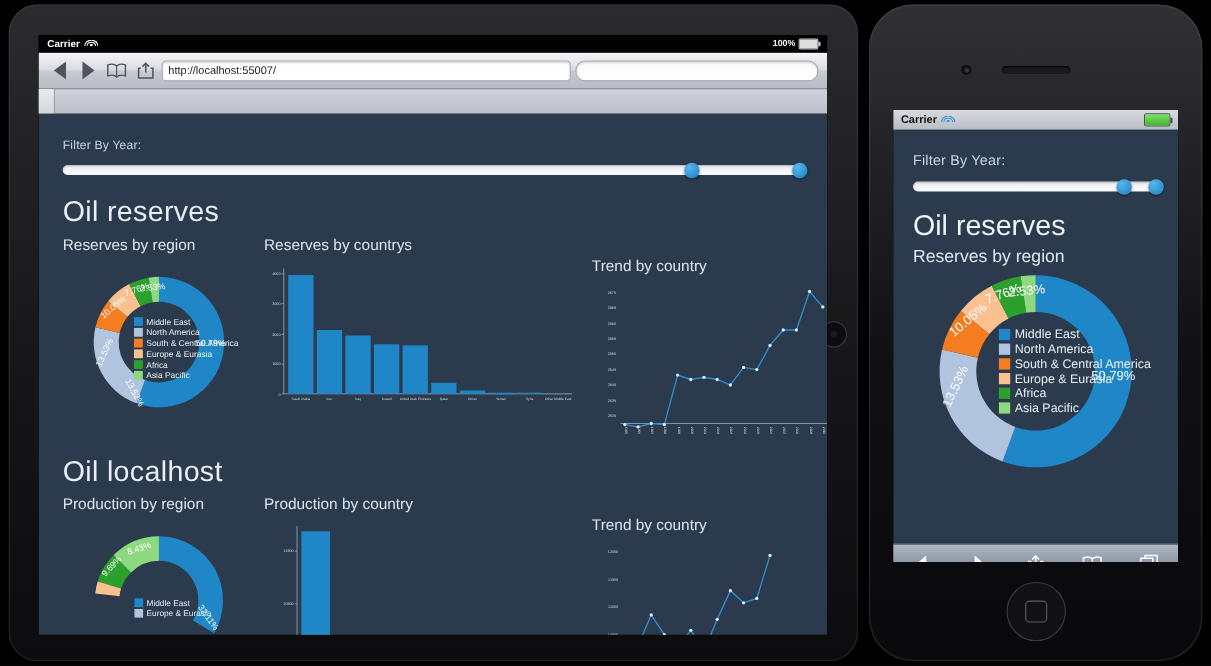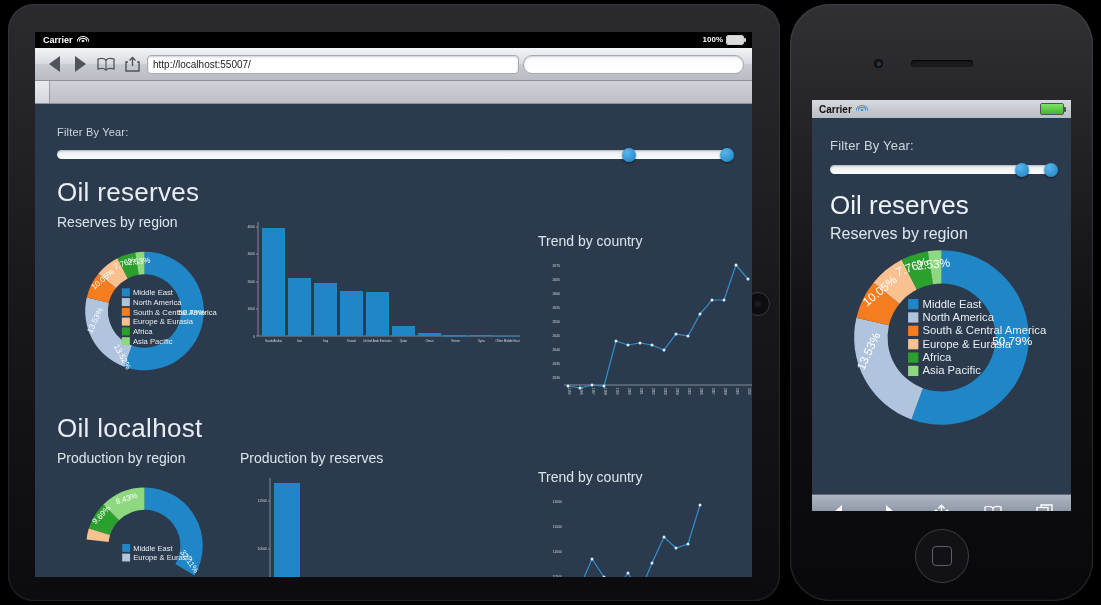--- a/index.html
+++ b/index.html
@@ -196,20 +196,21 @@
                   <rect x="0" y="22.4" width="4.6" height="4.6" fill="#2ca02c"></rect>
                     <text class="leg-txt" x="6.4" y="26.3">Africa</text>
                   <rect x="0" y="28" width="4.6" height="4.6" fill="#8ed87f"></rect>
                     <text class="leg-txt" x="6.4" y="31.9">Asia Pacific</text>
                 </g>
               </g>
             </svg>
           </div>
 
           <div class="cell c2">
+            <h2 class="chart-title">Reserves by countrys</h2>
             <svg width="290" height="150" viewBox="0 0 290 150">
               <line class="axisline" x1="18" y1="8" x2="18" y2="122"></line>
               <line class="axisline" x1="18" y1="122" x2="280" y2="122"></line>
               <g>
                 <text class="axis-txt" x="15" y="124" text-anchor="end" font-size="4">0</text>
                 <text class="axis-txt" x="15" y="96" text-anchor="end" font-size="4">1000</text>
                 <text class="axis-txt" x="15" y="69" text-anchor="end" font-size="4">2000</text>
                 <text class="axis-txt" x="15" y="41" text-anchor="end" font-size="4">3000</text>
                 <text class="axis-txt" x="15" y="14" text-anchor="end" font-size="4">4000</text>
                 <line class="axisline" x1="16" y1="122" x2="18" y2="122"></line>
@@ -319,21 +320,21 @@
                   <rect x="0" y="0" width="4.6" height="4.6" fill="#1f87c7"></rect>
                     <text class="leg-txt" x="6.4" y="3.9">Middle East</text>
                   <rect x="0" y="5.6" width="4.6" height="4.6" fill="#b0c4de"></rect>
                     <text class="leg-txt" x="6.4" y="9.5">Europe &amp; Eurasia</text>
                 </g>
               </g>
             </svg>
           </div>
 
           <div class="cell c2">
-            <h2 class="chart-title">Production by reserves</h2>
+            <h2 class="chart-title">Production by country</h2>
             <svg width="290" height="110" viewBox="0 0 290 110">
               <line class="axisline" x1="30" y1="6" x2="30" y2="108"></line>
               <text class="axis-txt" x="27" y="30" text-anchor="end" font-size="4">11500</text>
               <text class="axis-txt" x="27" y="78" text-anchor="end" font-size="4">10500</text>
               <line class="axisline" x1="28" y1="29" x2="30" y2="29"></line>
                 <line class="axisline" x1="28" y1="77" x2="30" y2="77"></line>
               <rect x="34" y="11" width="26" height="99" fill="#1f87c7"></rect>
             </svg>
           </div>
 

